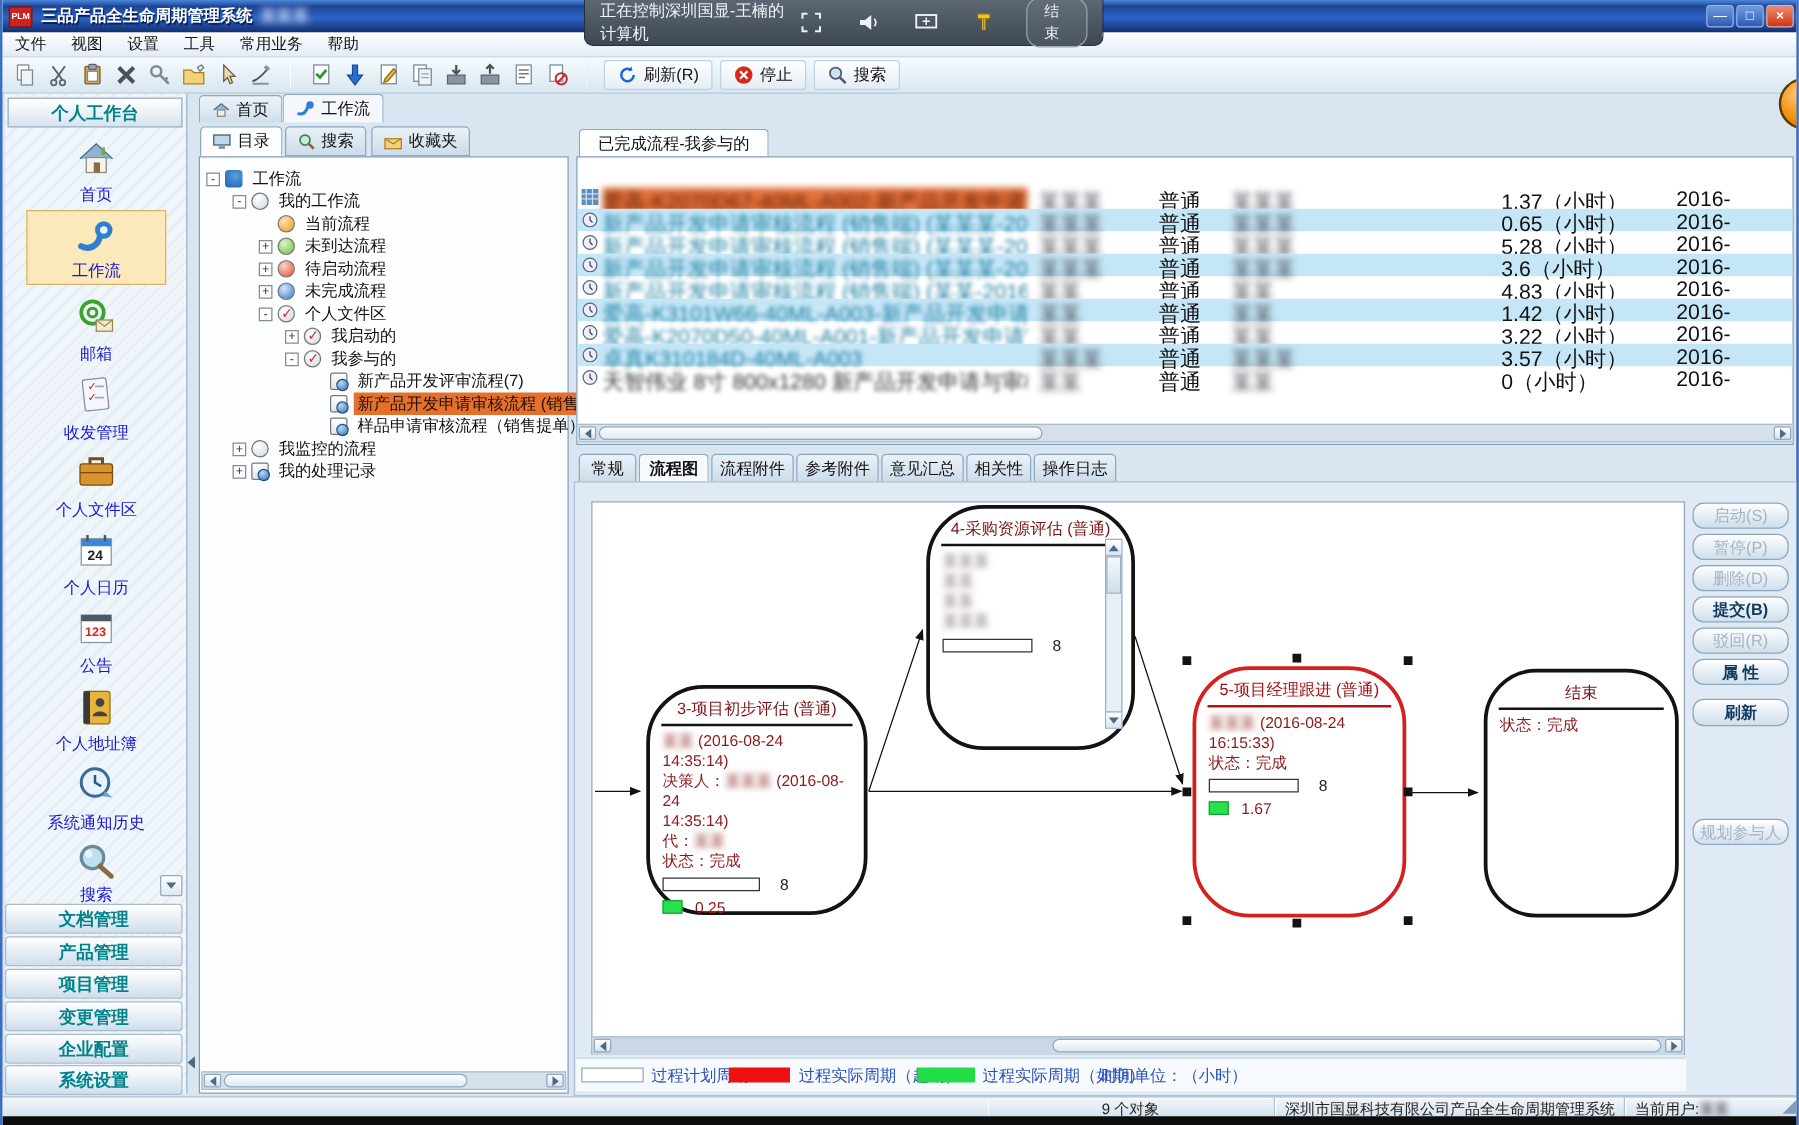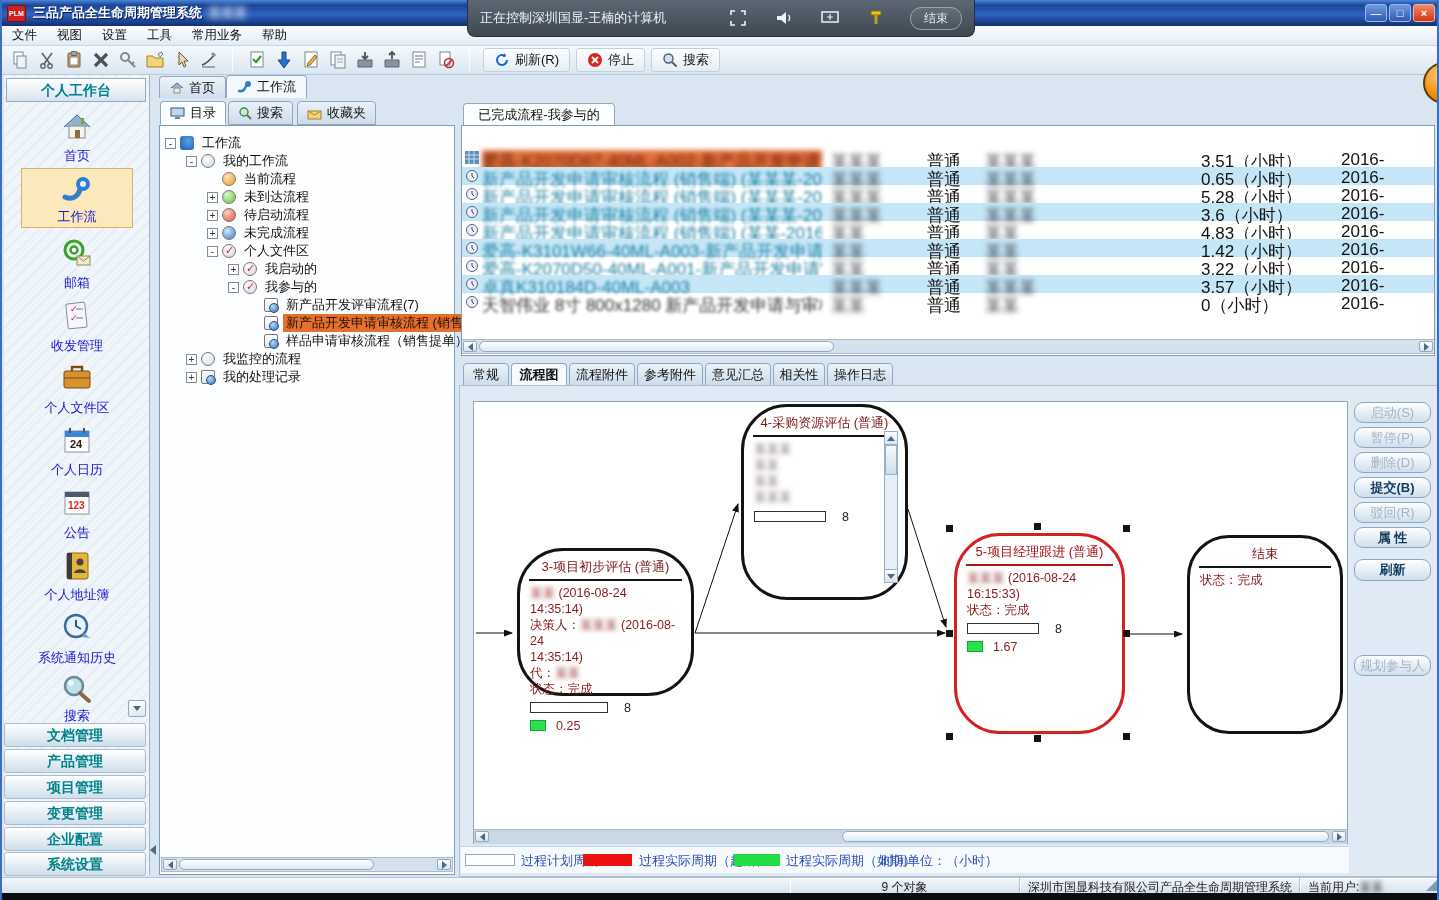--- a/index.html
+++ b/index.html
@@ -11,21 +11,21 @@
 .bl3{filter:blur(3px)}
 
 .titlebar{left:0;top:0;width:1439px;height:26px;background:linear-gradient(180deg,#4a86da 0%,#1d4596 20%,#2e63c4 55%,#122f70 100%);color:#fff;display:flex;align-items:center}
 .plm{display:inline-block;width:19px;height:17px;background:#c22;border:1px solid #801010;border-radius:2px;color:#fff;font-size:7px;font-weight:bold;text-align:center;line-height:16px;margin:0 7px 0 5px}
 .wtitle{font-size:13px;font-weight:bold;text-shadow:1px 1px 1px #00184a}
 .wtitle-blur{font-size:13px;font-weight:bold;color:#c5d2ea;margin-left:6px}
 .winbtns{position:absolute;right:6px;top:4px;display:flex;gap:2px}
 .wbtn{width:22px;height:18px;border:1px solid #9db8e8;border-radius:3px;background:linear-gradient(#6f9be0,#3059b4);color:#fff;font-size:11px;text-align:center;line-height:16px}
 .wbtn.close{background:linear-gradient(#f08a6a,#cf3513);border-color:#f4b29e;font-weight:bold}
 
-.remotebar{left:465px;top:0;width:508px;height:37px;background:linear-gradient(#5d6773,#3e4853);border:1px solid #272e36;border-top:none;border-radius:0 0 8px 8px;z-index:50;display:flex;align-items:center;color:#f0f3f6;font-size:13px;padding:12px 12px}
+.remotebar{left:465px;top:0;width:416px;height:37px;background:linear-gradient(#5d6773,#3e4853);border:1px solid #272e36;border-top:none;border-radius:0 0 8px 8px;z-index:50;display:flex;align-items:center;color:#f0f3f6;font-size:13px;padding:12px 12px}
 .rico{margin-left:26px;display:inline-flex}
 .endbtn{margin-left:24px;border:1px solid #9aa4ae;border-radius:11px;padding:2px 13px;font-size:12px;color:#e9edf1;background:linear-gradient(#646e79,#4a545f)}
 
 .menubar{left:0;top:26px;width:1439px;height:20px;background:linear-gradient(#fdfeff,#e2ecf5);border-bottom:1px solid #c9d7e4;display:flex;align-items:center}
 .mitem{padding:2px 10px;font-size:12.5px}
 .toolbar{left:0;top:46px;width:1439px;height:29px;background:linear-gradient(#f6fafd,#d9e6f1);border-bottom:1px solid #b9c9d9;display:flex;align-items:center;padding-left:4px}
 .ti{width:25px;height:24px;margin:0 1px;display:inline-flex;align-items:center;justify-content:center;border:1px solid transparent;border-radius:2px}
 .tsep{width:1px;height:22px;background:#b9c7d5;margin:0 10px;border-right:1px solid #fff}
 .tbtn{display:inline-flex;align-items:center;gap:5px;padding:2px 10px;margin:0 3px;font-size:13px;border:1px solid #c2d1df;border-radius:3px;background:linear-gradient(#ffffff,#e4edf5)}
 
@@ -526,21 +526,21 @@
           <svg width="14" height="13">
             <rect width="14" height="13" fill="#5a8fc0"></rect>
             <path d="M0 4h14M0 8h14M4 0v13M9 0v13" stroke="#cfe0ef"></path>
           </svg>
         </span>
       <span class="cell cname sel bl2" style="left:20px">爱高-K2070D67-40ML-A002-新产品开发申请审核流程 (销售...</span>
       <span class="cell cdark bl2" style="left:369px">某某某</span>
       <span class="cell" style="left:447px;width:70px;text-align:center">普通</span>
       <span class="cell cdark bl2" style="left:523px">某某某</span>
       <span class="cell" style="left:633px"></span>
-      <span class="cell" style="left:739px">3.51（小时）</span>
+      <span class="cell" style="left:739px">1.37（小时）</span>
       <span class="cell" style="left:879px">2016-</span>
     </div>
 
     <div class="trow r-blue" style="top:41px">
       <span class="cell" style="left:3px;top:2px">
           <svg width="14" height="13">
             <circle cx="7" cy="7" r="5.5" fill="#eef" stroke="#567"></circle>
             <path d="M7 4v3l2 2" stroke="#345" fill="none"></path>
           </svg>
         </span>
@@ -713,21 +713,21 @@
           <div class="nsbtn" style="top:0">
               <span class="tri-u"></span>
             </div>
           <div class="nsthumb"></div>
           <div class="nsbtn" style="bottom:0;border-top:1px solid #9ab0c4;border-bottom:none">
               <span class="tri-d"></span>
             </div>
         </div>
       </div>
 
-      <div class="fnode" style="left:43px;top:146px;width:177px;height:148px">
+      <div class="fnode" style="left:43px;top:146px;width:177px;height:184px">
         <div class="ntitle">3-项目初步评估 (普通)</div>
         <div class="nhr"></div>
         <div class="nbody">
           <div><span class="bl2">某某</span> <span>(2016-08-24</span></div>
           <div>14:35:14)</div>
           <div><span>决策人：</span><span class="bl2">某某某</span> <span>(2016-08-24</span></div>
           <div>14:35:14)</div>
           <div><span>代：</span><span class="bl2">某某</span></div>
           <div>状态：完成</div>
           <div style="margin-top:3px"><span class="pbar"></span><span class="blab">8</span></div>

